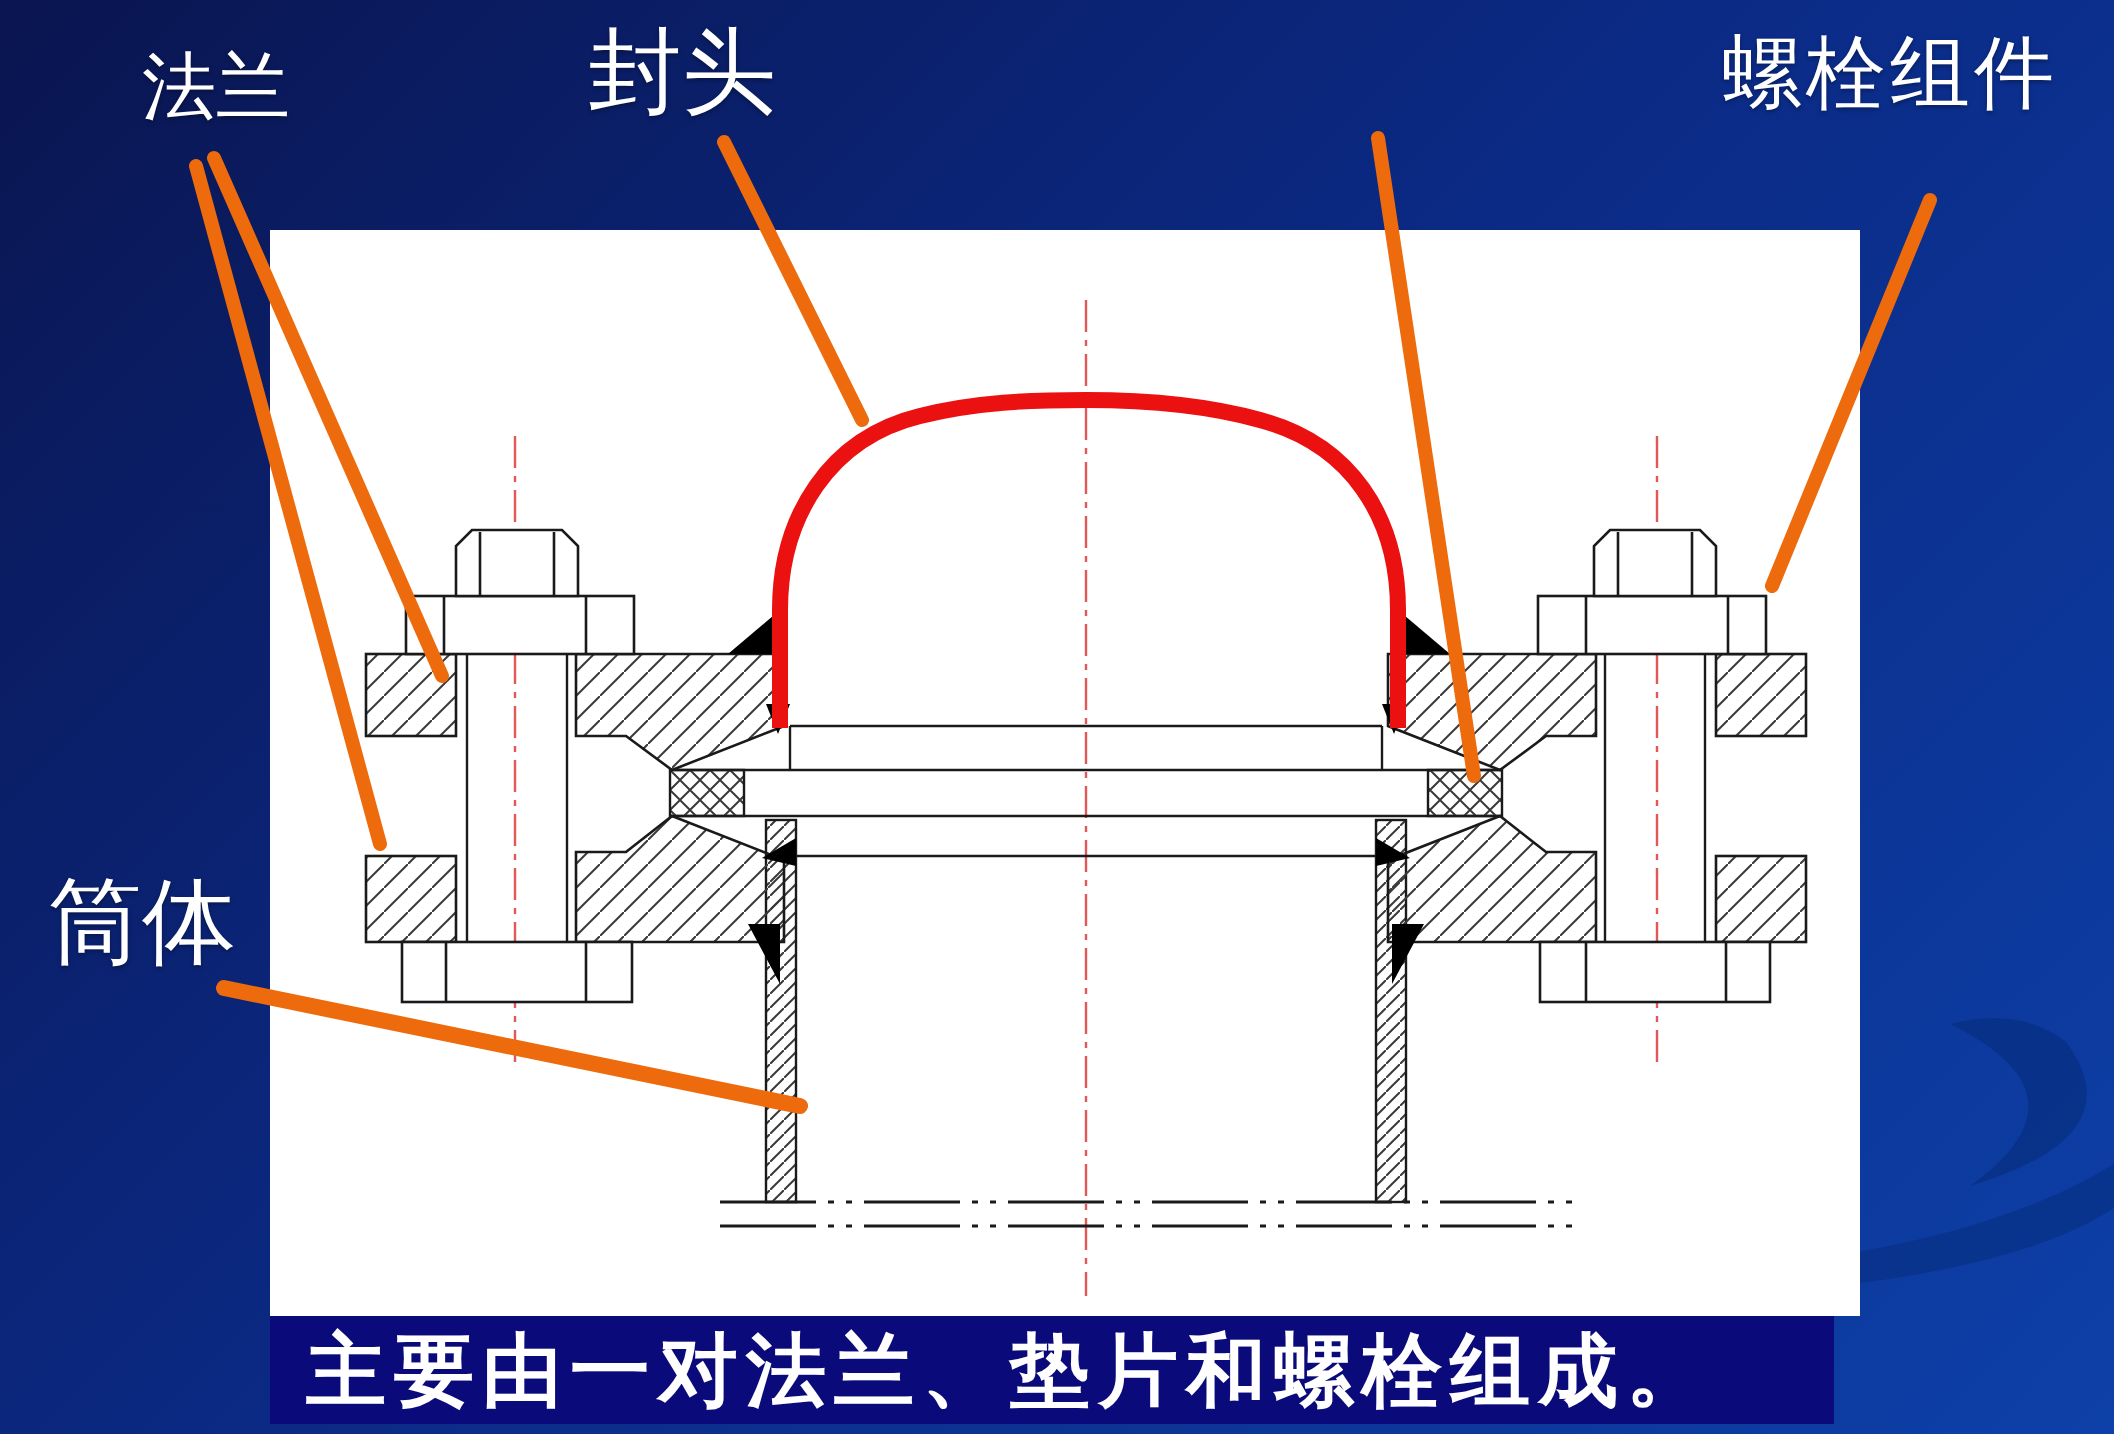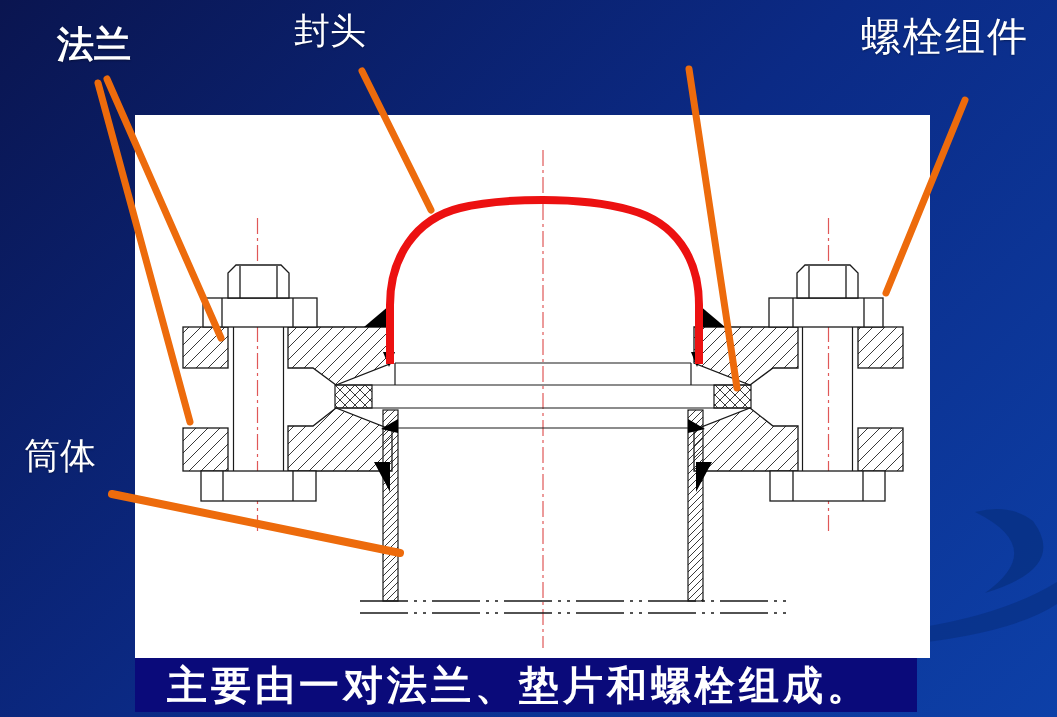--- a/index.html
+++ b/index.html
@@ -12,28 +12,28 @@
   .swoosh{position:absolute;left:0;top:0;width:1057px;height:717px;pointer-events:none;}
   .panel{
     position:absolute;left:135px;top:115px;width:795px;height:543px;
     background:#FFFFFF;
   }
   .panel svg{display:block;}
   .caption{
     position:absolute;left:135px;top:658px;width:782px;height:54px;
     background:#0A0A7A;color:#FFFFFF;
     font-size:40px;font-weight:bold;letter-spacing:4px;
-    display:flex;align-items:center;padding-left:32px;box-sizing:border-box;
+    display:flex;align-items:center;padding-left:18px;box-sizing:border-box;
     white-space:nowrap;
   }
   .lbl{
-    position:absolute;color:#FFFFFF;font-size:36px;line-height:1.05;
+    position:absolute;color:#FFFFFF;font-size:47px;line-height:1.05;
     white-space:nowrap;text-shadow:0 1px 2px rgba(0,0,0,.35);
   }
-  .lbl-flange{left:57px;top:26px;font-size:37px;font-weight:bold;}
+  .lbl-flange{left:71px;top:26px;font-size:37px;}
   .lbl-head{left:294px;top:13px;}
   .lbl-gasket{left:665px;top:12px;}
   .lbl-bolts{left:861px;top:16px;font-size:40px;letter-spacing:2px;}
   .lbl-shell{left:24px;top:438px;}
   .leaders{position:absolute;left:0;top:0;width:1057px;height:717px;pointer-events:none;}
 </style>
 </head>
 <body>
 
 <div class="slide">

